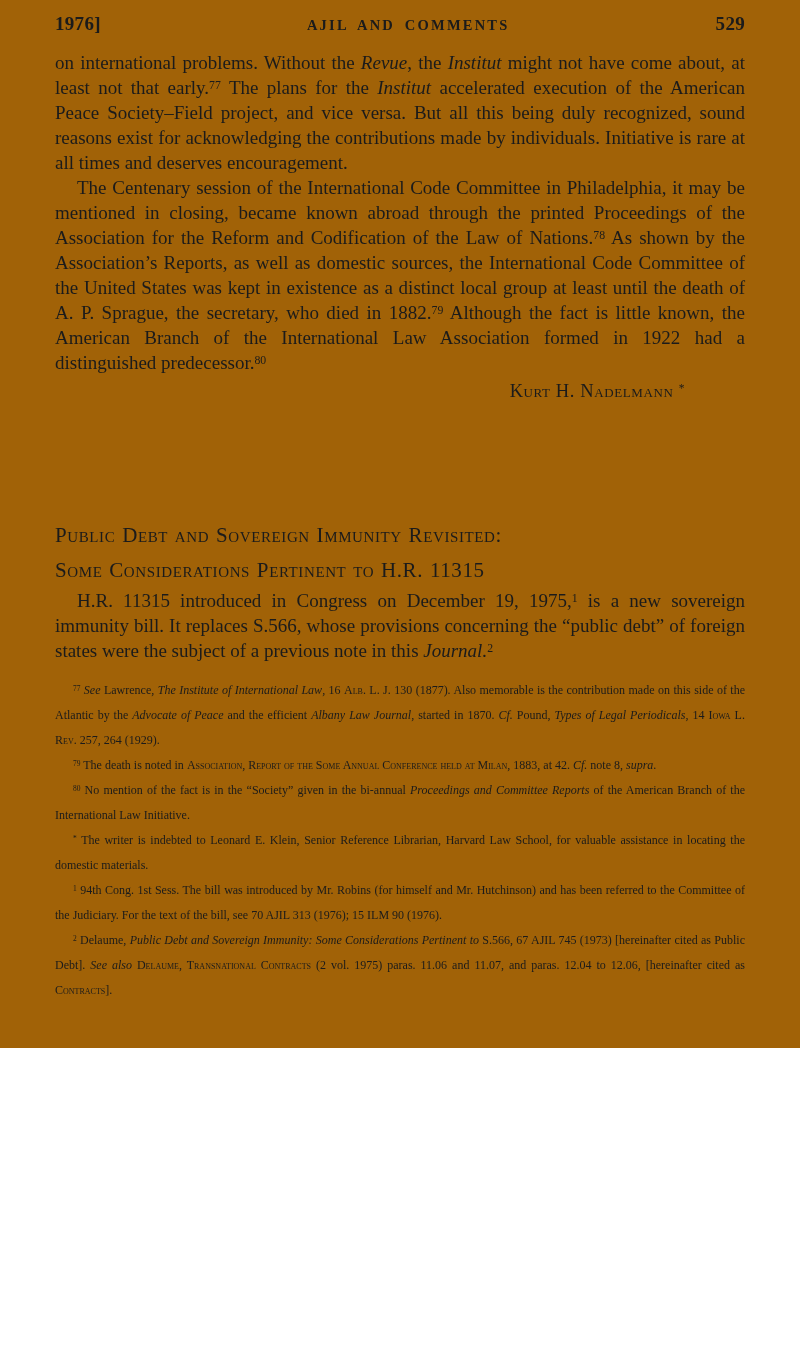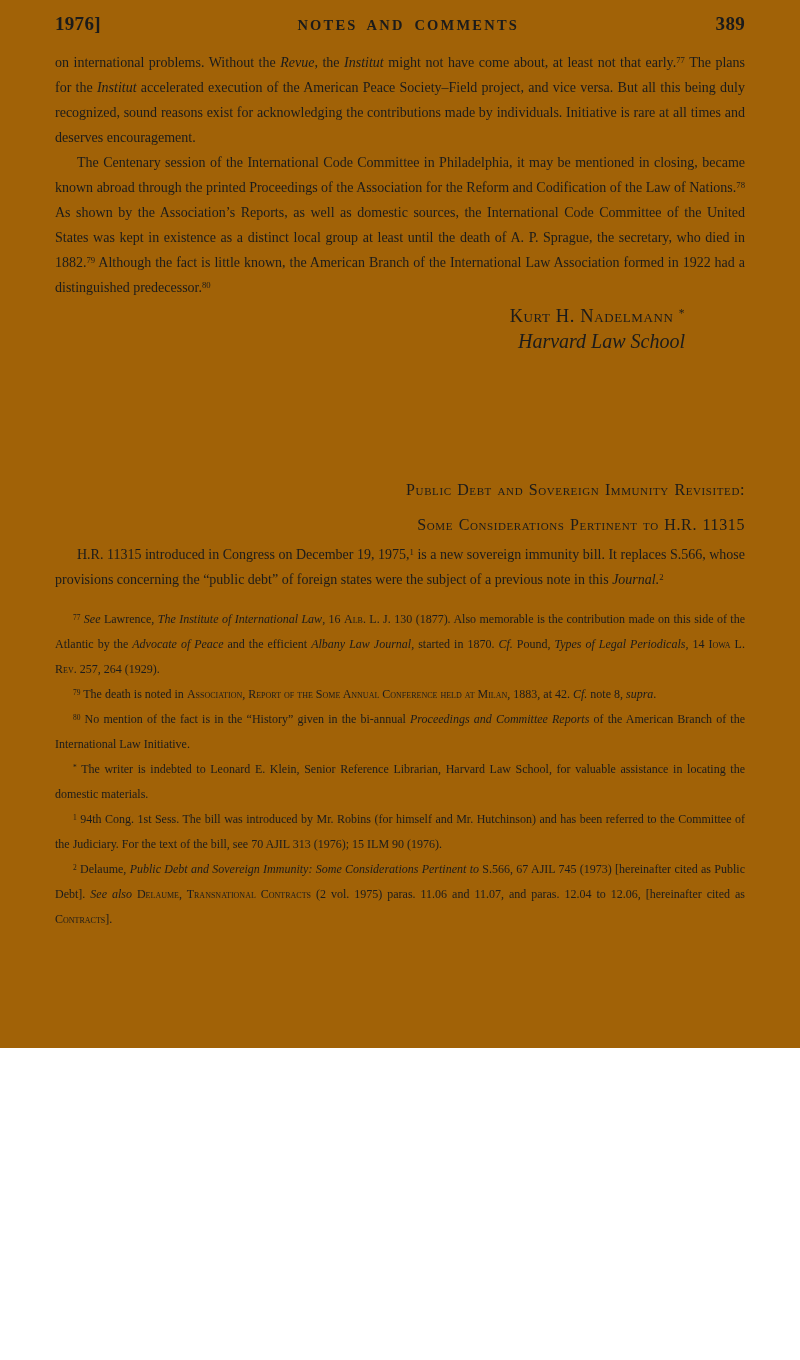--- a/index.html
+++ b/index.html
@@ -13,39 +13,39 @@
     box-sizing: border-box;
   }
   .header {
     display: flex; justify-content: space-between; align-items: baseline;
     padding: 13px 55px 0 55px;
   }
   .hdr-year, .hdr-page { font-size: 19px; font-weight: 600; letter-spacing: 0.3px; }
   .hdr-title { font-size: 14.5px; font-weight: 700; letter-spacing: 2.2px; word-spacing: 4px; }
   .content { padding: 0 55px; margin-top: 15px; }
   p.body-para {
-    font-size: 14px; line-height: 25px;
+    font-size: 19px; line-height: 25px;
     text-align: justify;
     margin: 0;
   }
   .indent { text-indent: 22px; }
   sup {
     font-size: 62%; line-height: 0;
     vertical-align: baseline; position: relative; top: -0.45em;
   }
   .i { font-style: italic; }
   .sc { font-variant: small-caps; }
   .attribution { text-align: right; margin-top: 6px; padding-right: 60px; }
   .attribution .author { font-size: 18.5px; letter-spacing: 0.6px; }
   .attribution .school { font-size: 20px; line-height: 29px; font-style: italic; }
   .article-title {
-    text-align: right;
+    text-align: left;
     margin-top: 116px;
     font-variant: small-caps;
-    font-size: 16px; line-height: 35px;
+    font-size: 21px; line-height: 35px;
     letter-spacing: 0.6px;
     word-spacing: 1px;
   }
   .intro { margin-top: 34px; }
   .footnotes {
     margin-top: 15px;
     font-size: 16px;
   }
   .footnotes p {
     margin: 0;
@@ -54,45 +54,44 @@
     text-indent: 18px;
   }
 </style>
 </head>
 <body>
 
 <div class="page">
 
   <div class="header">
     <span class="hdr-year">1976]</span>
-    <span class="hdr-title">NOTES AND COMMENTS</span>
-    <span class="hdr-page">389</span>
+    <span class="hdr-title">AJIL AND COMMENTS</span>
+    <span class="hdr-page">529</span>
   </div>
 
   <div class="content">
 
     <p class="body-para"><span>on international problems.  Without the </span><span class="i">Revue</span><span>, the </span><span class="i">Institut</span><span> might not have come about, at least not that early.</span><sup>77</sup><span>  The plans for the </span><span class="i">Institut</span><span> accelerated execution of the American Peace Society–Field project, and vice versa.  But all this being duly recognized, sound reasons exist for acknowledging the contributions made by individuals.  Initiative is rare at all times and deserves encouragement.</span></p>
 
     <p class="body-para indent"><span>The Centenary session of the International Code Committee in Philadelphia, it may be mentioned in closing, became known abroad through the printed Proceedings of the Association for the Reform and Codification of the Law of Nations.</span><sup>78</sup><span>  As shown by the Association’s Reports, as well as domestic sources, the International Code Committee of the United States was kept in existence as a distinct local group at least until the death of A. P. Sprague, the secretary, who died in 1882.</span><sup>79</sup><span>  Although the fact is little known, the American Branch of the International Law Association formed in 1922 had a distinguished predecessor.</span><sup>80</sup></p>
 
     <div class="attribution">
       <div class="author"><span class="sc">Kurt H. Nadelmann</span><span> </span><sup>*</sup></div>
-      <div class="school">Harvard Law School</div>
     </div>
 
     <div class="article-title">
       <div>Public Debt and Sovereign Immunity Revisited:</div>
       <div>Some Considerations Pertinent to H.R. 11315</div>
     </div>
 
     <p class="body-para indent intro"><span>H.R. 11315 introduced in Congress on December 19, 1975,</span><sup>1</sup><span> is a new sovereign immunity bill.  It replaces S.566, whose provisions concerning the “public debt” of foreign states were the subject of a previous note in this </span><span class="i">Journal.</span><sup>2</sup></p>
 
     <div class="footnotes">
       <p><sup>77</sup><span class="i"> See</span><span> Lawrence, </span><span class="i">The Institute of International Law</span><span>, 16 </span><span class="sc">Alb.</span><span> L. J. 130 (1877).  Also memorable is the contribution made on this side of the Atlantic by the </span><span class="i">Advocate of Peace</span><span> and the efficient </span><span class="i">Albany Law Journal</span><span>, started in 1870.  </span><span class="i">Cf.</span><span> Pound, </span><span class="i">Types of Legal Periodicals</span><span>, 14 </span><span class="sc">Iowa</span><span> L. </span><span class="sc">Rev.</span><span> 257, 264 (1929).</span></p>
       <p><sup>79</sup><span> The death is noted in </span><span class="sc">Association, Report of the Some Annual Conference held at Milan,</span><span> 1883, at 42.  </span><span class="i">Cf.</span><span> note 8, </span><span class="i">supra</span><span>.</span></p>
-      <p><sup>80</sup><span> No mention of the fact is in the “History” given in the bi-annual </span><span class="i">Proceedings and Committee Reports</span><span> of the American Branch of the International Law Initiative.</span></p>
+      <p><sup>80</sup><span> No mention of the fact is in the “Society” given in the bi-annual </span><span class="i">Proceedings and Committee Reports</span><span> of the American Branch of the International Law Initiative.</span></p>
       <p><sup>*</sup><span> The writer is indebted to Leonard E. Klein, Senior Reference Librarian, Harvard Law School, for valuable assistance in locating the domestic materials.</span></p>
       <p><sup>1</sup><span> 94th Cong. 1st Sess.  The bill was introduced by Mr. Robins (for himself and Mr. Hutchinson) and has been referred to the Committee of the Judiciary.  For the text of the bill, see 70 AJIL 313 (1976); 15 ILM 90 (1976).</span></p>
       <p><sup>2</sup><span> Delaume, </span><span class="i">Public Debt and Sovereign Immunity: Some Considerations Pertinent to</span><span> S.566, 67 AJIL 745 (1973) [hereinafter cited as Public Debt].  </span><span class="i">See also</span><span> </span><span class="sc">Delaume, Transnational Contracts</span><span> (2 vol. 1975) paras. 11.06 and 11.07, and paras. 12.04 to 12.06, [hereinafter cited as </span><span class="sc">Contracts</span><span>].</span></p>
     </div>
 
   </div>
 </div>
 
 </body></html>

